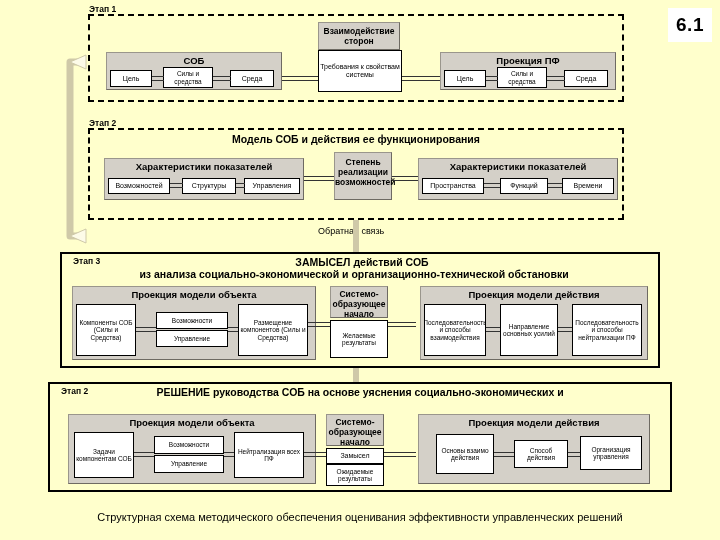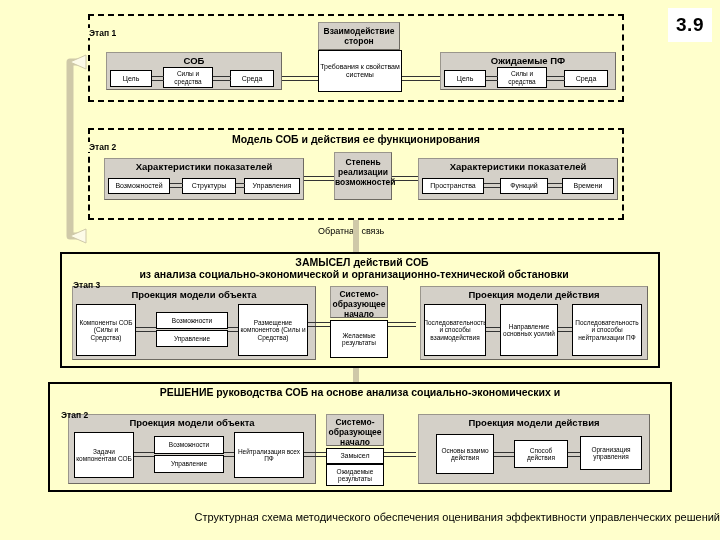--- a/index.html
+++ b/index.html
@@ -21,21 +21,21 @@
     display:flex;align-items:center;justify-content:center;
     font-size:19px;font-weight:bold;letter-spacing:.5px;
   }
 
   
   .stage{position:absolute;box-sizing:border-box;}
   .stage.dashed{border:2px dashed #000;}
   .stage.solid{border:2px solid #000;background:#ffffcc;}
   .stage-tag{
     position:absolute;font-size:8.5px;font-weight:bold;background:#ffffcc;
-    padding:0 3px;white-space:nowrap;z-index:6;margin-top:24px;
+    padding:0 3px;white-space:nowrap;z-index:6;
   }
 
   .stage-title{
     text-align:center;font-weight:bold;font-size:10.5px;line-height:11.5px;
     padding-top:3px;
   }
 
   
   .panel{
     position:absolute;box-sizing:border-box;
@@ -56,51 +56,51 @@
   }
   .box.t7{font-size:7px;line-height:8px;}
   .box.t65{font-size:6.5px;line-height:7.5px;}
   .dbl{position:absolute;box-sizing:border-box;border-top:1px solid #333;border-bottom:1px solid #333;height:5px;}
 
   .fbtext{position:absolute;font-size:9px;white-space:nowrap;}
 
   svg.ov{position:absolute;left:0;top:0;width:720px;height:540px;pointer-events:none;}
 
   .caption{
-    position:absolute;left:0;right:0;bottom:16px;text-align:right;
+    position:absolute;left:0;right:0;bottom:16px;text-align:center;
     font-size:11px;line-height:14px;white-space:nowrap;
   }
 </style>
 </head>
 <body>
 
 <div id="slide">
   <div class="canvas"></div>
 
-  <div class="slideno">3.9</div>
+  <div class="slideno">6.1</div>
 
   <div class="stage-tag" style="left:86px;top:4px;">Этап 1</div>
   <div class="stage dashed" style="left:88px;top:14px;width:536px;height:88px;"></div>
 
   <div class="panel" style="left:106px;top:52px;width:176px;height:38px;">
     <div class="panel-title">СОБ</div>
   </div>
   <div class="box t7" style="left:110px;top:70px;width:42px;height:17px;">Цель</div>
   <div class="box t65" style="left:163px;top:67px;width:50px;height:21px;">Силы и средства</div>
   <div class="box t7" style="left:230px;top:70px;width:44px;height:17px;">Среда</div>
   <div class="dbl" style="left:152px;top:76px;width:12px;"></div>
   <div class="dbl" style="left:213px;top:76px;width:18px;"></div>
 
   <div class="panel" style="left:318px;top:22px;width:82px;height:28px;">
     <div class="panel-title sm" style="padding-top:3px;">Взаимодействие сторон</div>
   </div>
   <div class="box t7" style="left:318px;top:50px;width:84px;height:42px;">Требования к свойствам системы</div>
 
   <div class="panel" style="left:440px;top:52px;width:176px;height:38px;">
-    <div class="panel-title">Ожидаемые ПФ</div>
+    <div class="panel-title">Проекция ПФ</div>
   </div>
   <div class="box t7" style="left:444px;top:70px;width:42px;height:17px;">Цель</div>
   <div class="box t65" style="left:497px;top:67px;width:50px;height:21px;">Силы и средства</div>
   <div class="box t7" style="left:564px;top:70px;width:44px;height:17px;">Среда</div>
   <div class="dbl" style="left:486px;top:76px;width:12px;"></div>
   <div class="dbl" style="left:547px;top:76px;width:18px;"></div>
 
   <div class="dbl" style="left:282px;top:76px;width:36px;"></div>
   <div class="dbl" style="left:402px;top:76px;width:38px;"></div>
 
@@ -161,21 +161,21 @@
     <div class="panel-title">Проекция модели действия</div>
   </div>
   <div class="box t65" style="left:424px;top:304px;width:62px;height:52px;">Последовательность и способы взаимодействия</div>
   <div class="box t65" style="left:500px;top:304px;width:58px;height:52px;">Направление основных усилий</div>
   <div class="box t65" style="left:572px;top:304px;width:70px;height:52px;">Последовательность и способы нейтрализации ПФ</div>
   <div class="dbl" style="left:486px;top:327px;width:14px;"></div>
   <div class="dbl" style="left:558px;top:327px;width:14px;"></div>
 
   <div class="stage solid" style="left:48px;top:382px;width:624px;height:110px;"></div>
   <div class="stage-tag" style="left:58px;top:386px;background:transparent;">Этап 2</div>
-  <div class="stage-title" style="position:absolute;left:50px;top:384px;width:620px;">РЕШЕНИЕ руководства СОБ на основе анализа социально-экономических и</div>
+  <div class="stage-title" style="position:absolute;left:50px;top:384px;width:620px;">РЕШЕНИЕ руководства СОБ на основе уяснения социально-экономических и</div>
 
   <div class="panel" style="left:68px;top:414px;width:248px;height:70px;">
     <div class="panel-title">Проекция модели объекта</div>
   </div>
   <div class="box t65" style="left:74px;top:432px;width:60px;height:46px;">Задачи компонентам СОБ</div>
   <div class="box t65" style="left:154px;top:436px;width:70px;height:18px;">Возможности</div>
   <div class="box t65" style="left:154px;top:455px;width:70px;height:18px;">Управление</div>
   <div class="box t65" style="left:234px;top:432px;width:70px;height:46px;">Нейтрализация всех ПФ</div>
   <div class="dbl" style="left:134px;top:452px;width:20px;"></div>
   <div class="dbl" style="left:224px;top:452px;width:10px;"></div>

